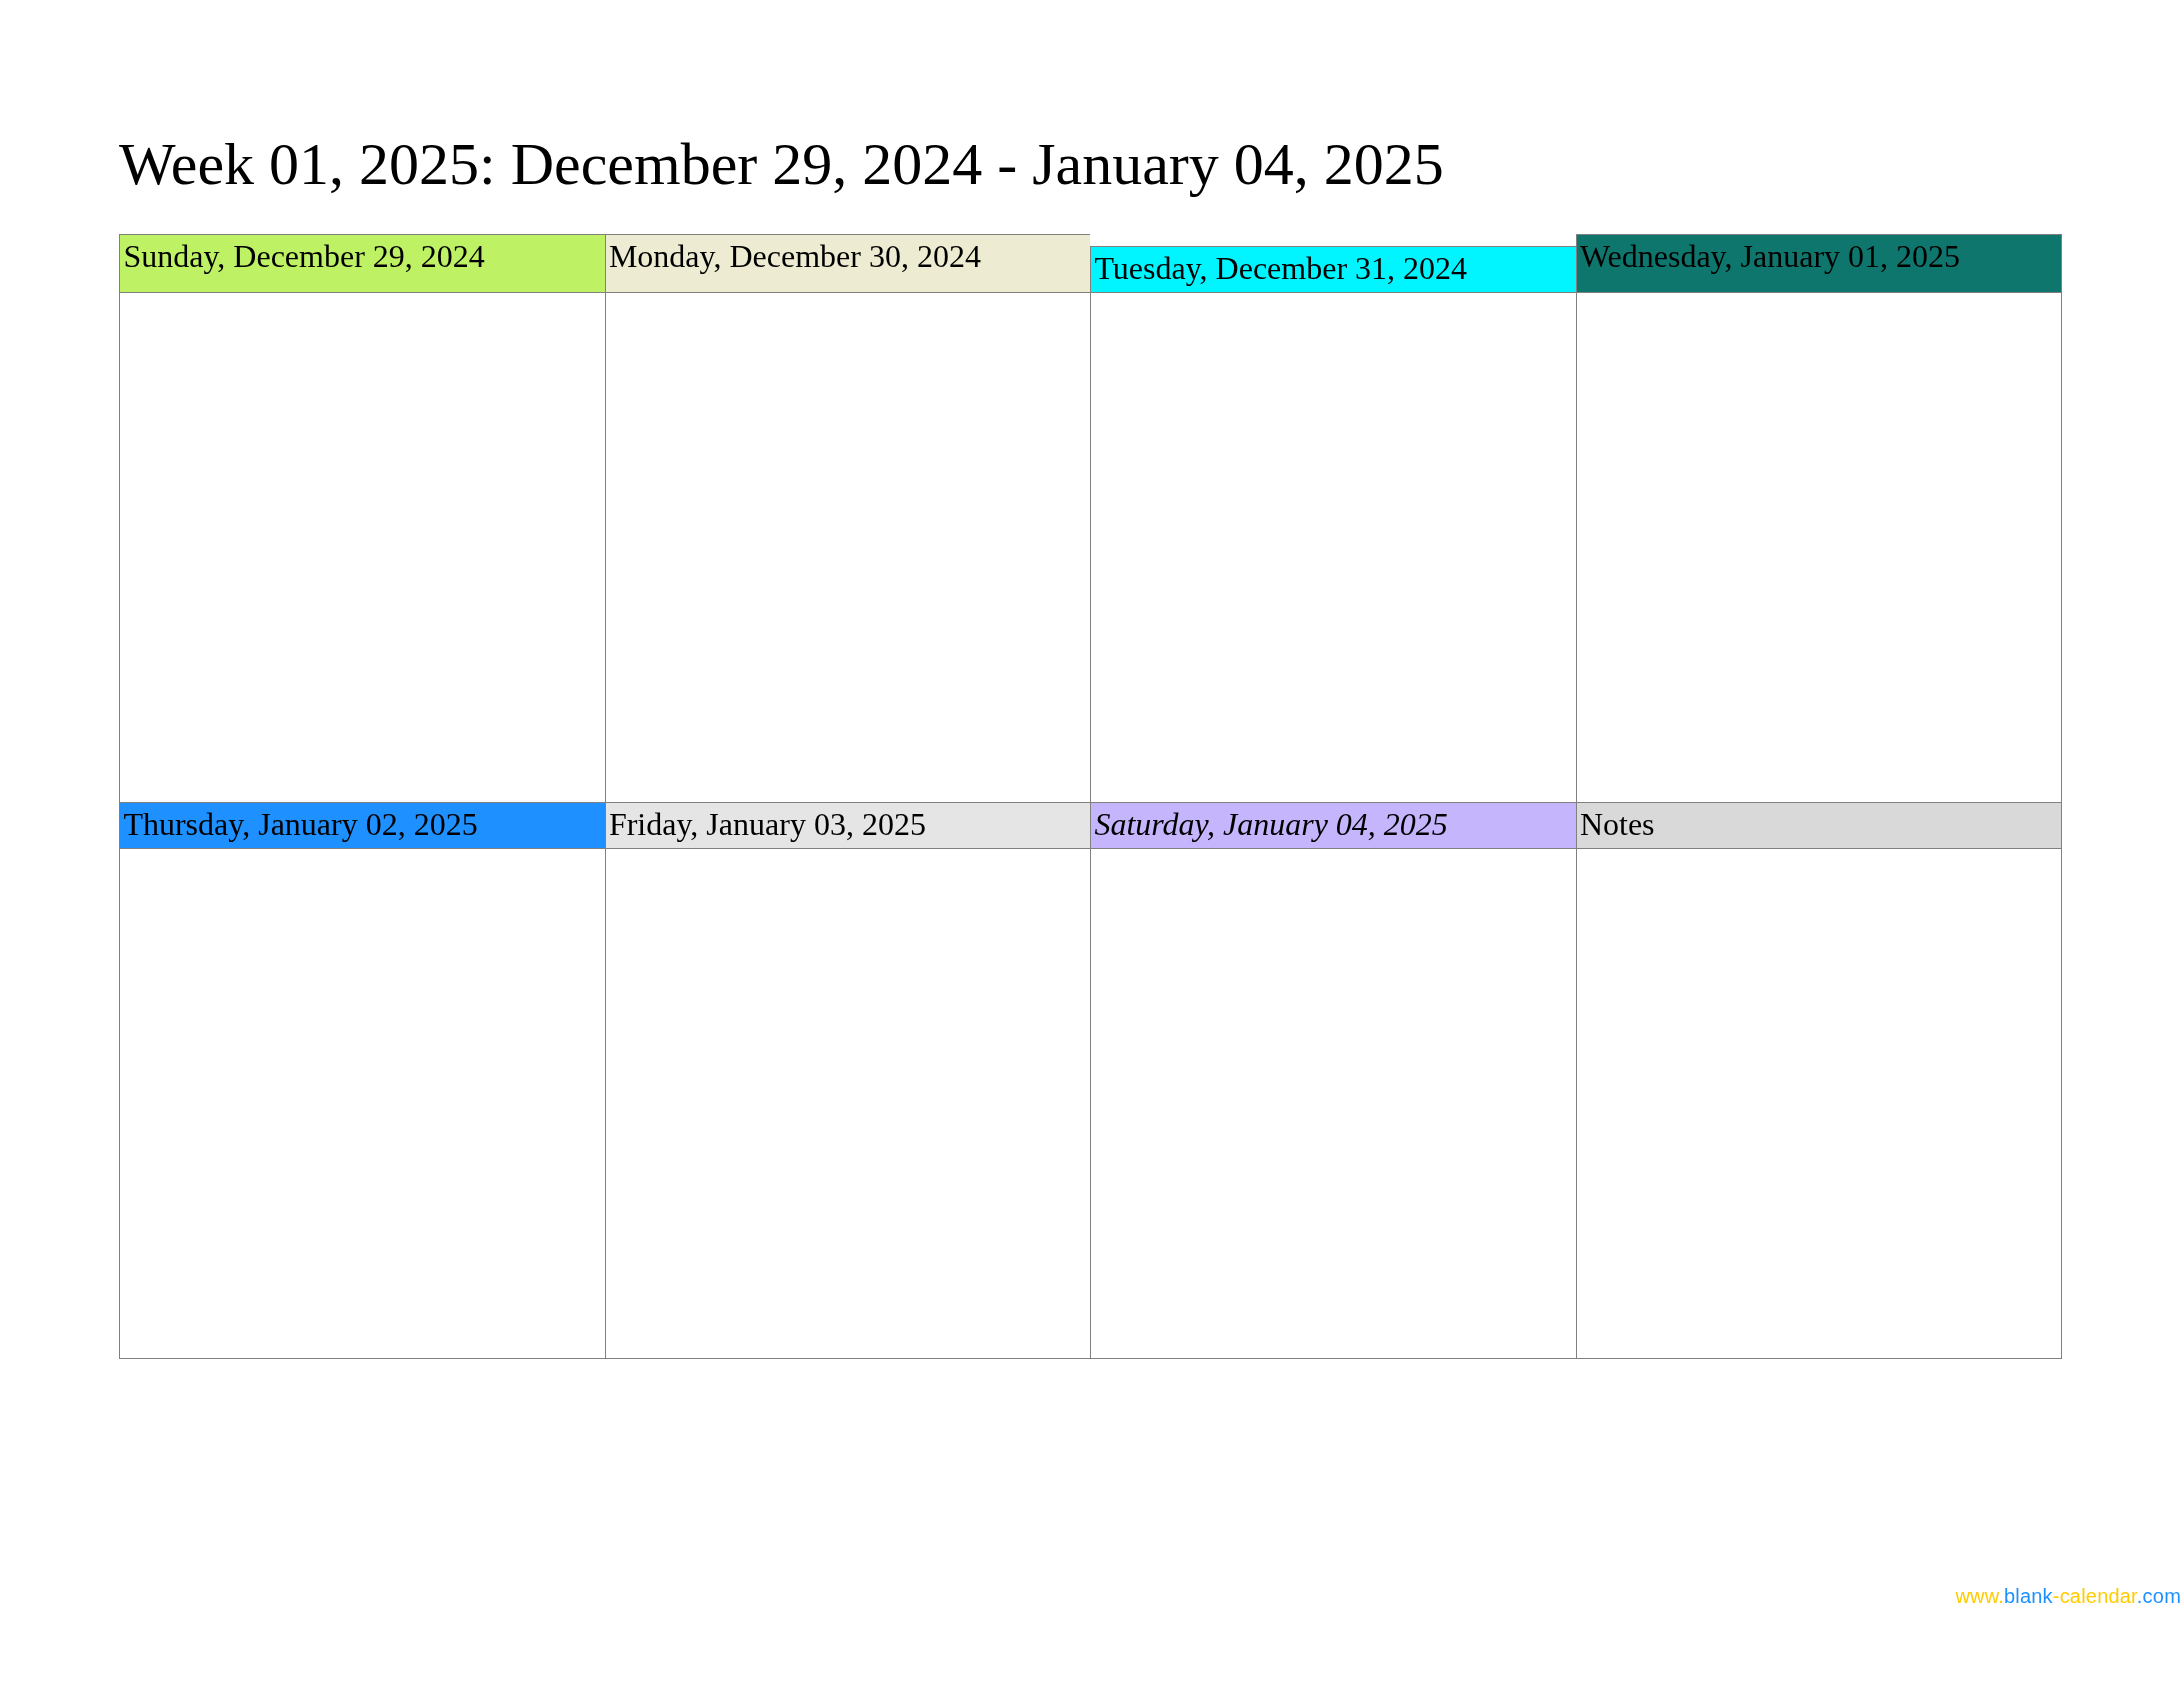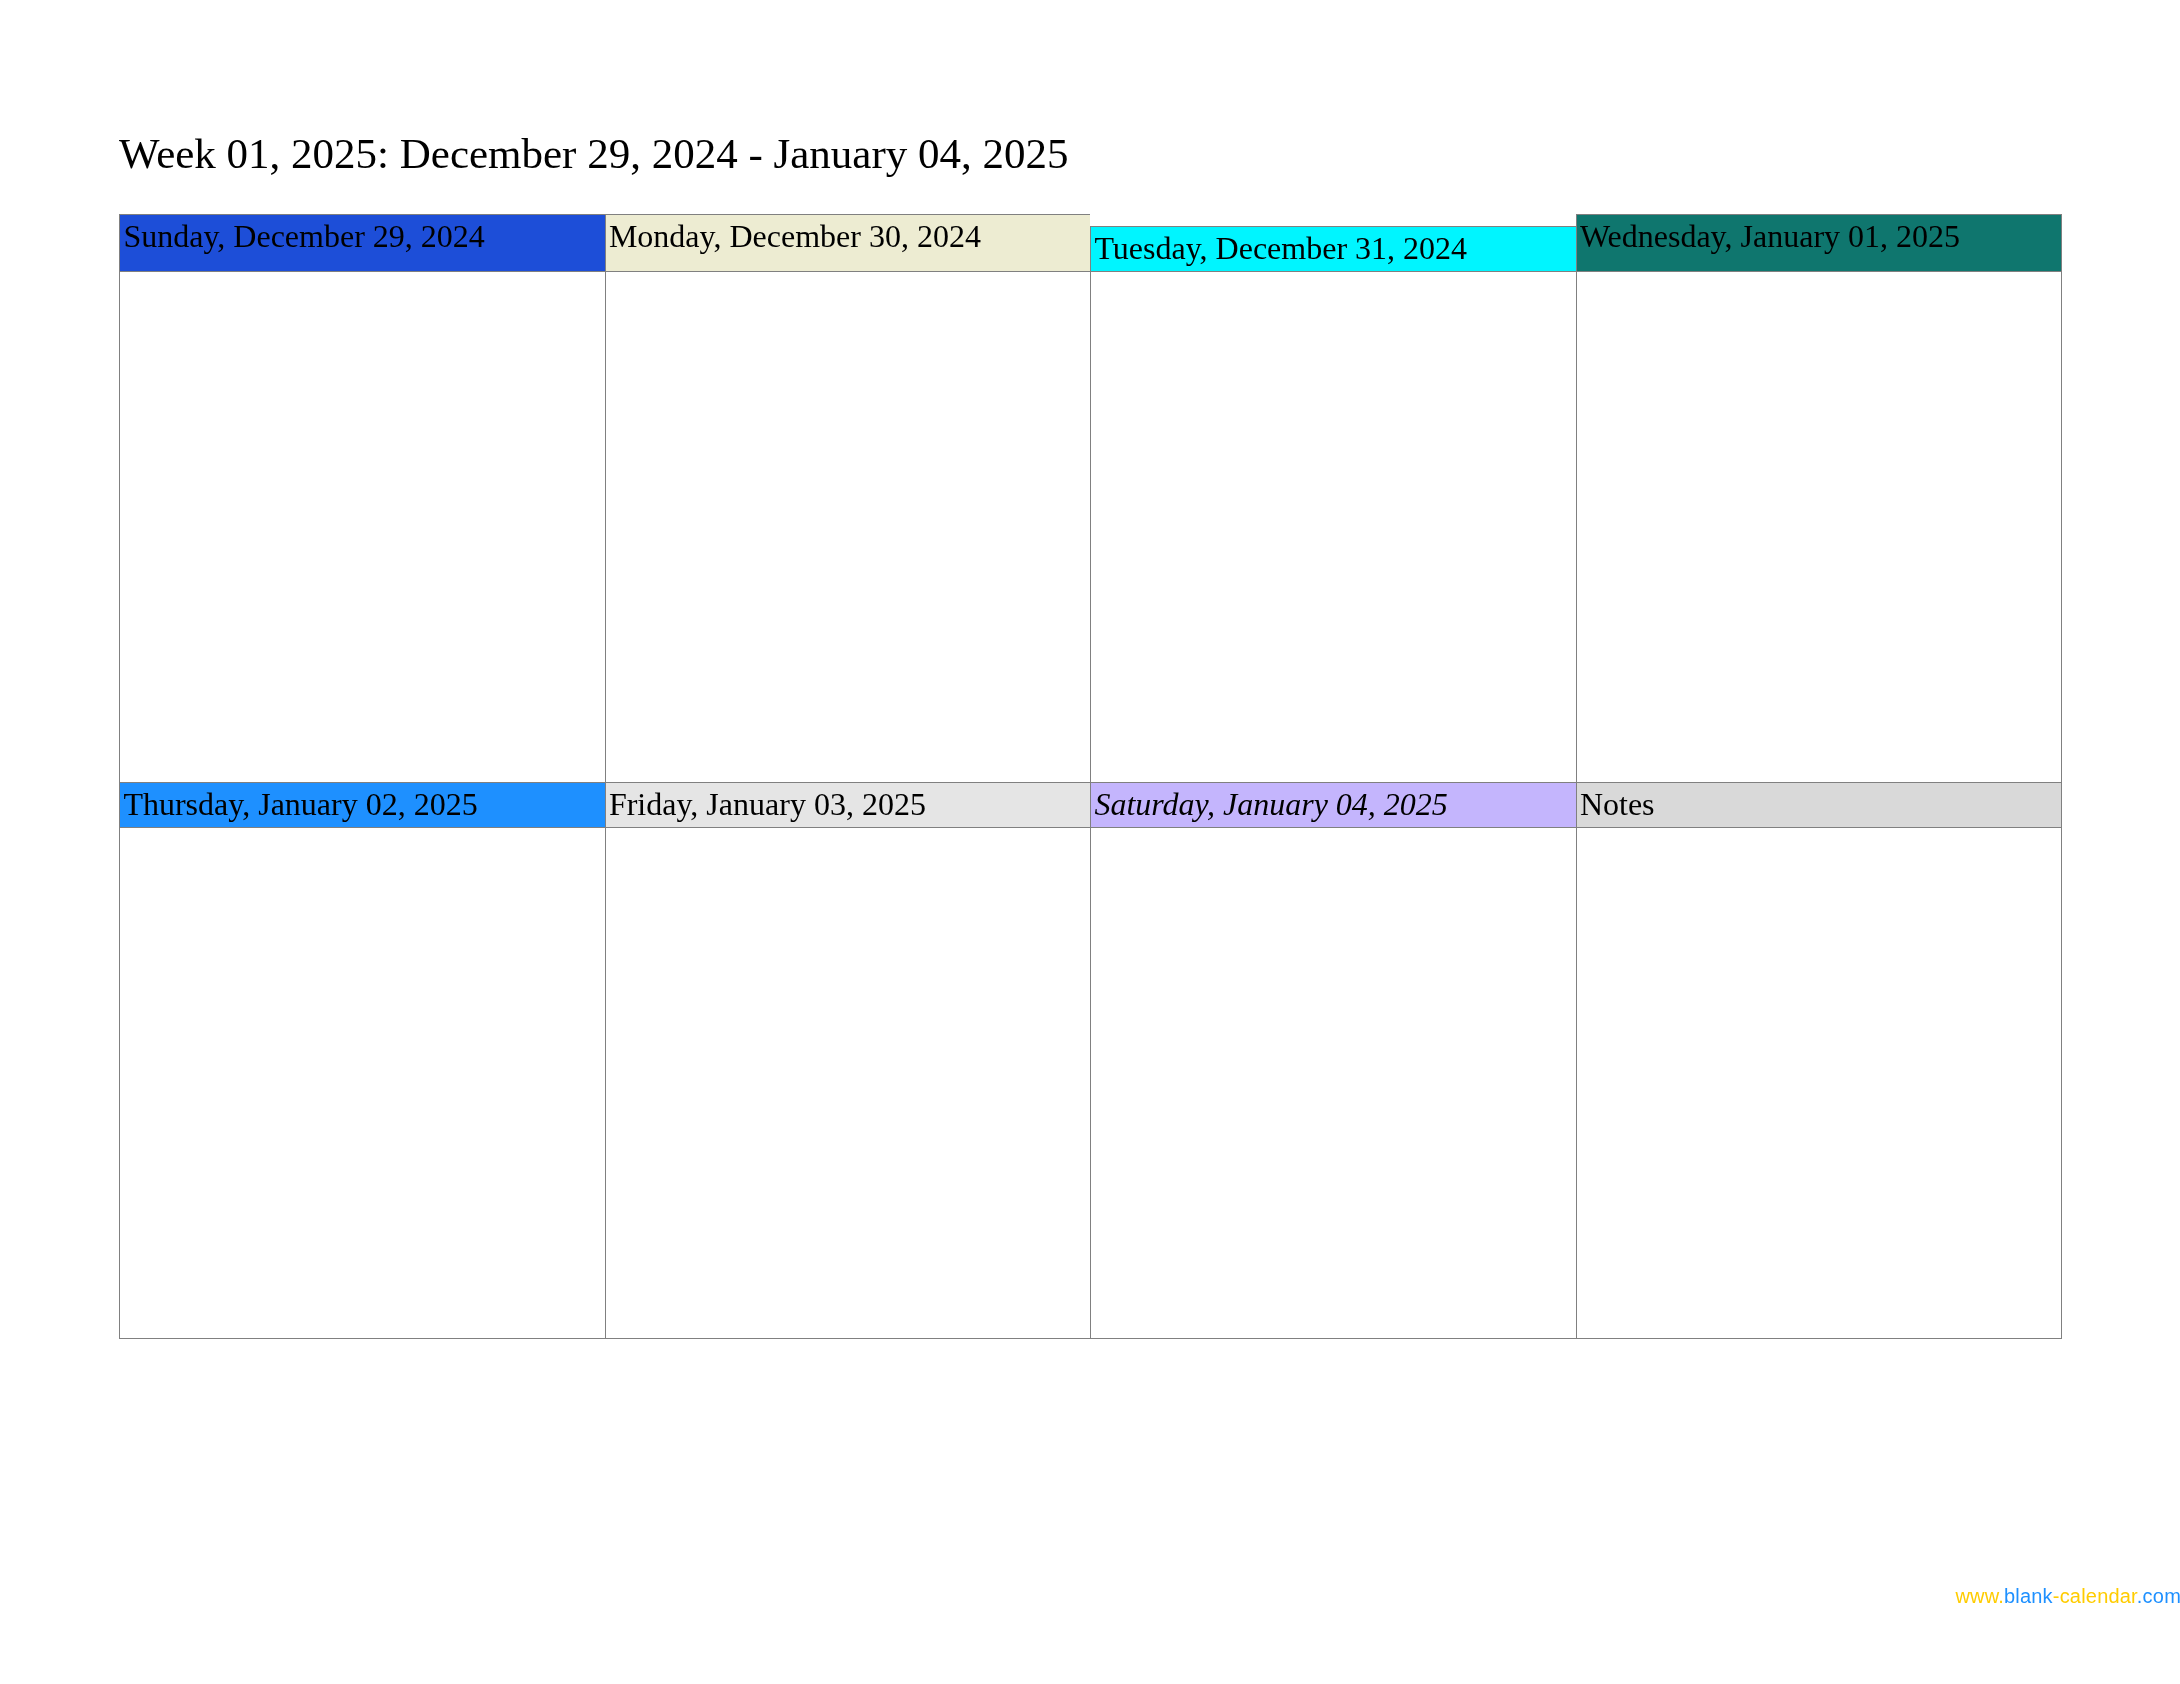--- a/index.html
+++ b/index.html
@@ -12,21 +12,21 @@
     color: #000;
   }
   .page {
     box-sizing: border-box;
     width: 2181px;
     height: 1685px;
     padding: 128px 119px 0 119px;
     position: relative;
   }
   .title {
-    font-size: 43px;
+    font-size: 60px;
     font-weight: 400;
     margin: 0 0 34px 0;
     line-height: 1.2;
   }
   .grid {
     display: grid;
     grid-template-columns: repeat(4, 1fr);
     grid-template-rows: auto 1fr auto 1fr;
     height: 1124px;
     border-right: 0.9px solid #808080;
@@ -39,21 +39,21 @@
     line-height: 1.35;
     padding: 0 3.4px 1.7px 3.4px;
     white-space: nowrap;
     overflow: hidden;
   }
   .cell-body {
     border-left: 0.9px solid #808080;
     border-top: 0.9px solid #808080;
     background: #ffffff;
   }
-  .c-sunday    { background: #1d4ed8; }
+  .c-sunday    { background: #bef264; }
   .c-monday    { background: #edecd2; }
   .c-tuesday   { background: #00f5ff; margin-top: 12px; }
   .c-wednesday { background: #0f766e; }
   .c-thursday  { background: #1e90ff; }
   .c-friday    { background: #e5e5e5; }
   .c-saturday  { background: #c4b5fd; font-style: italic; }
   .c-notes     { background: #d9d9d9; }
 
   .footer {
     position: absolute;

